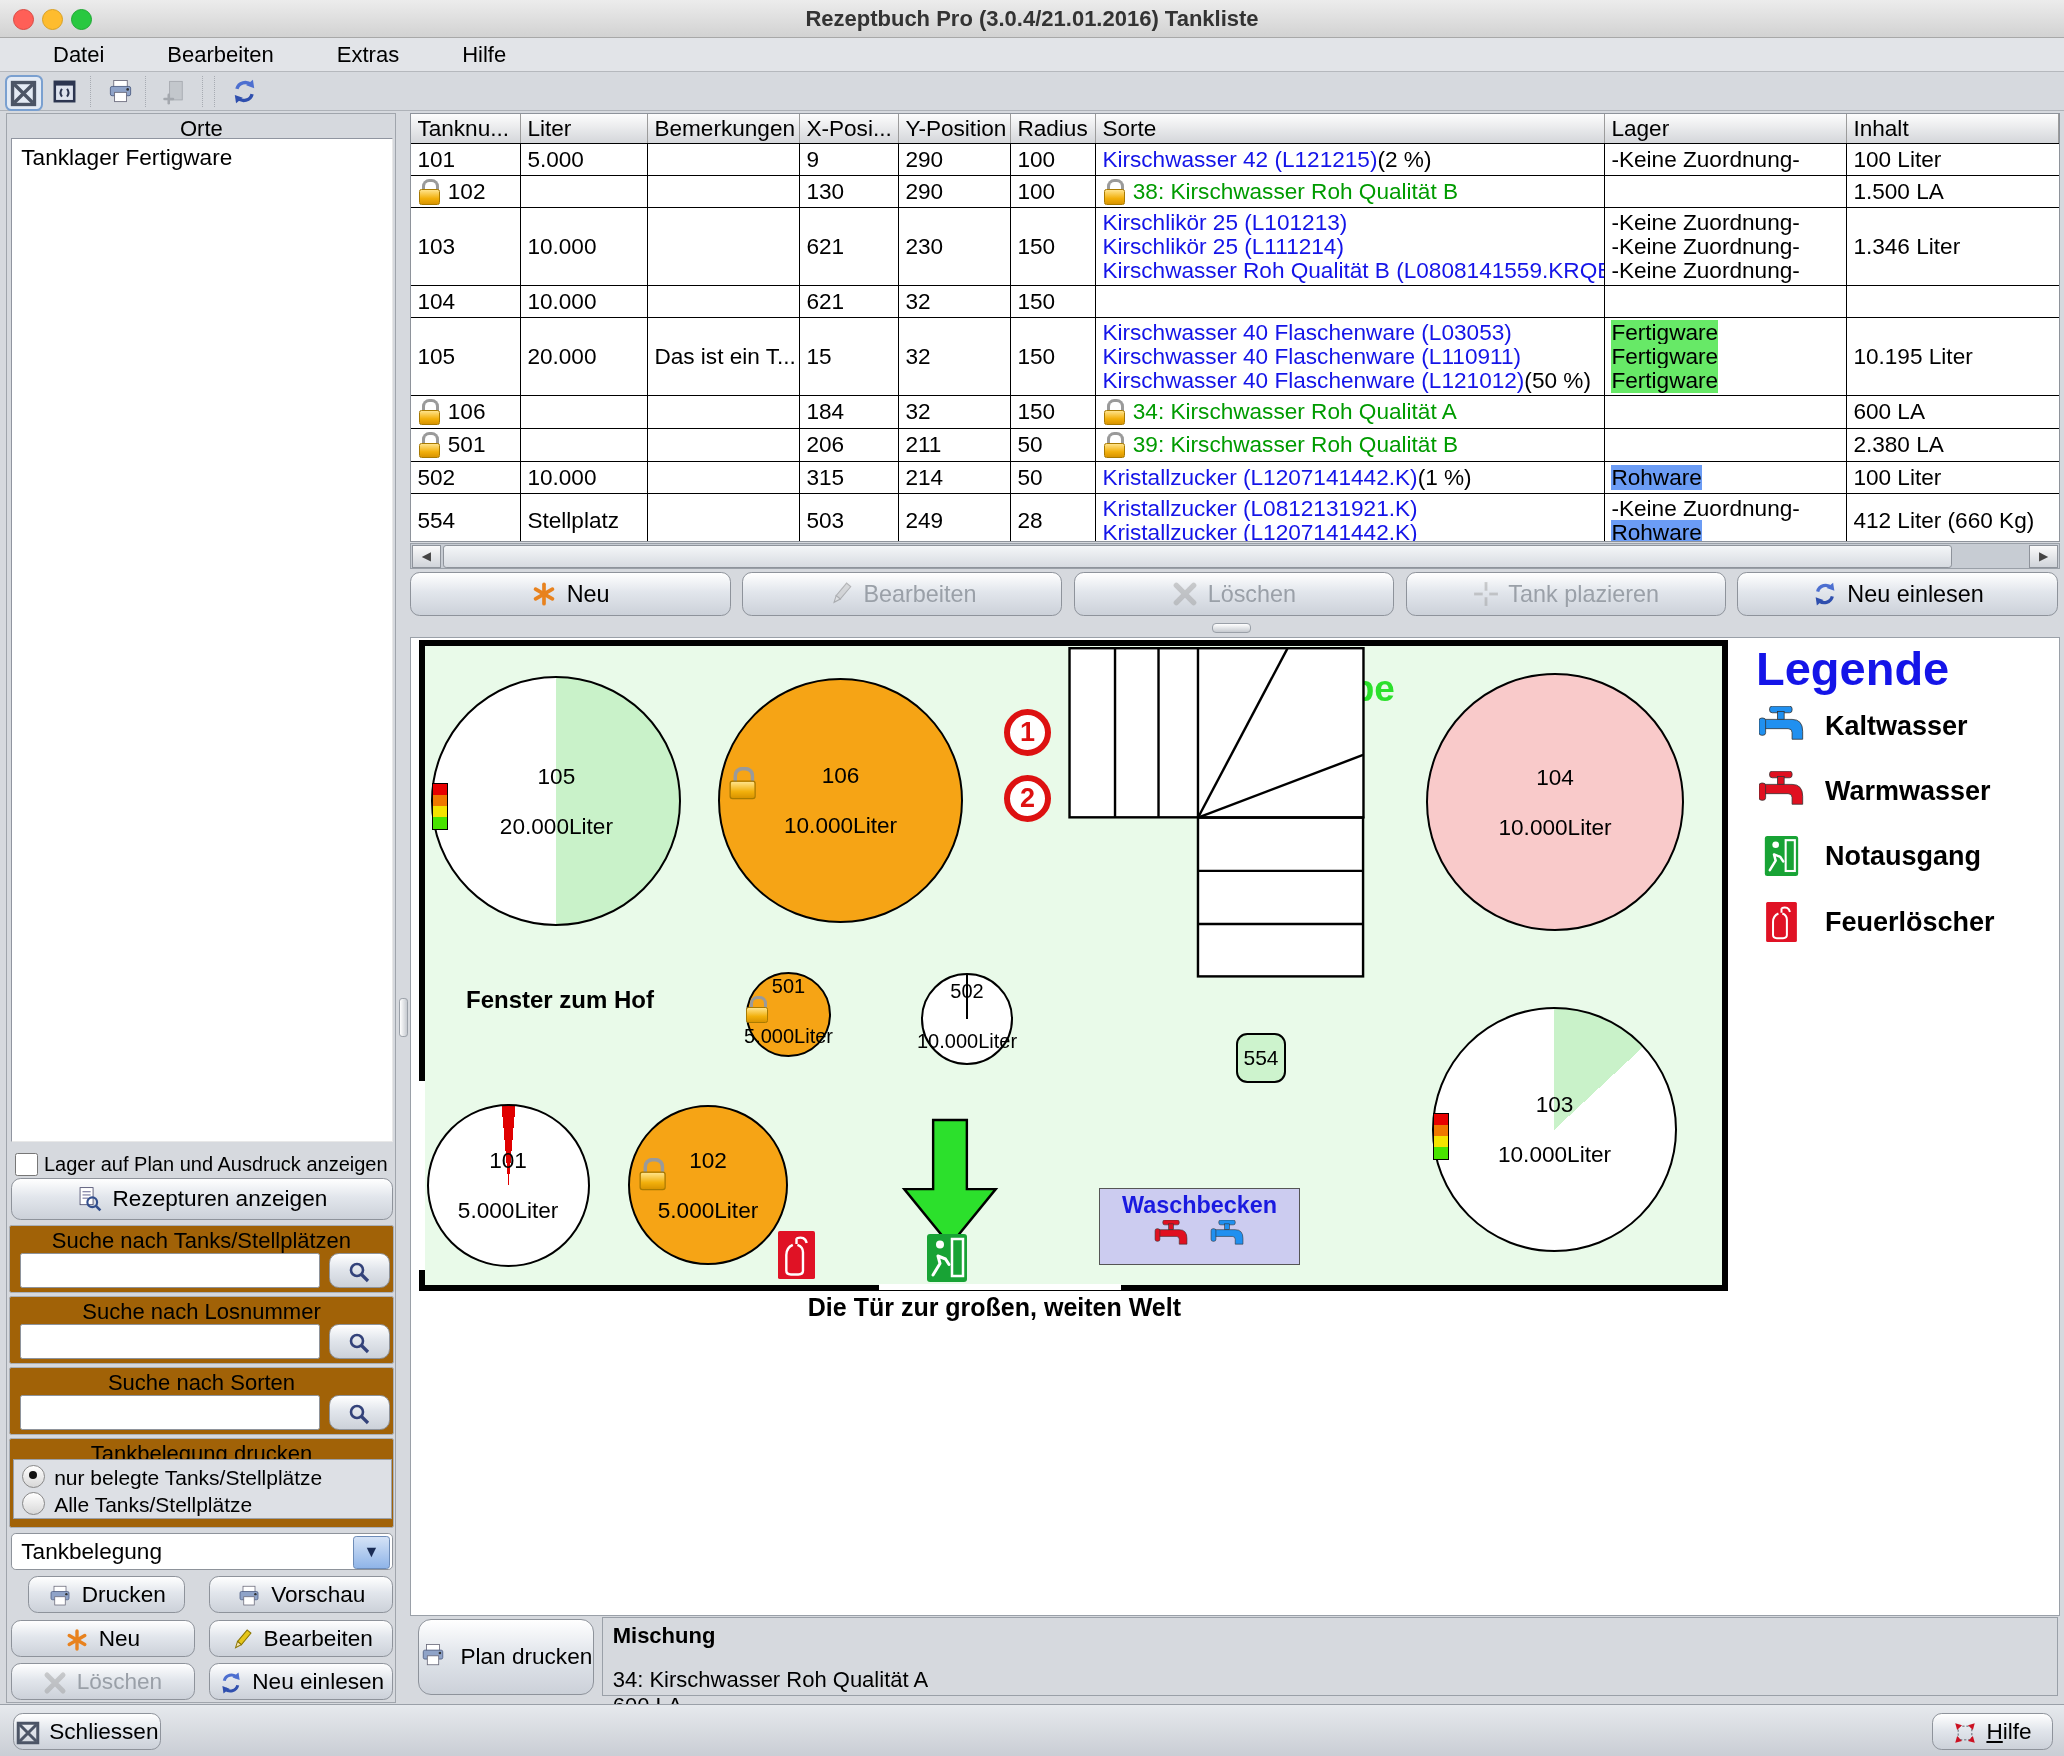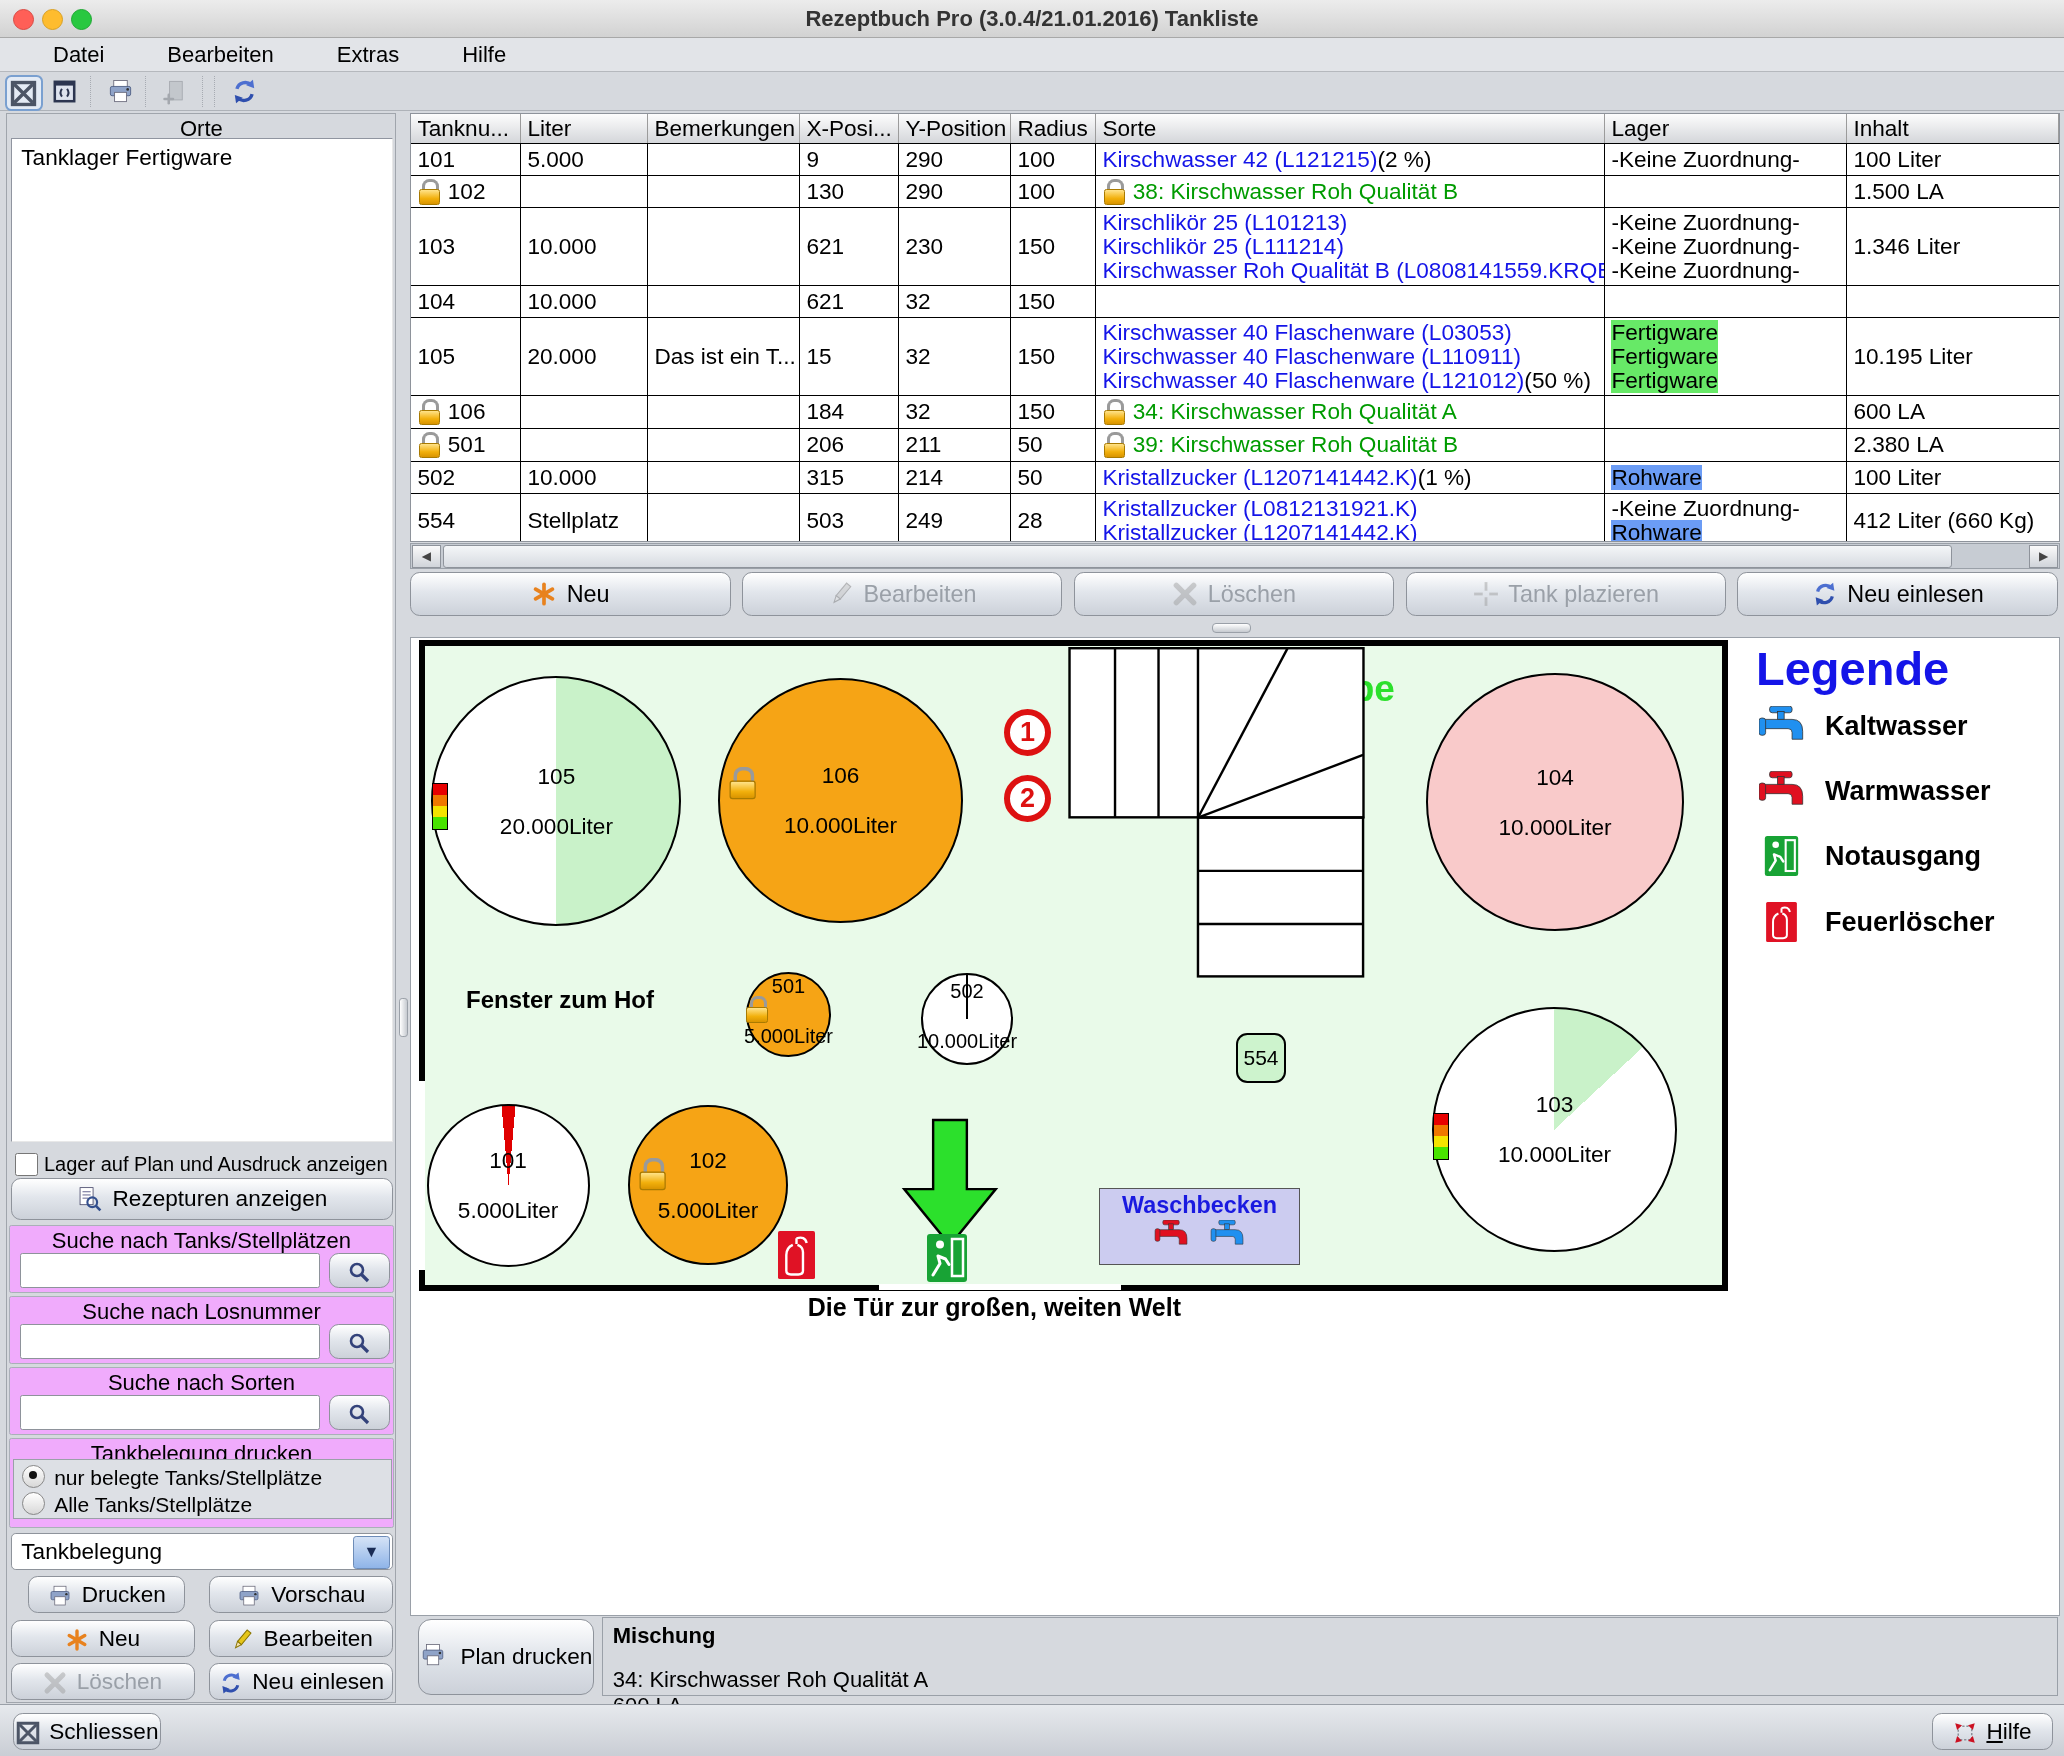--- a/index.html
+++ b/index.html
@@ -28,21 +28,21 @@
   .btn.disabled{color:#9aa0a8;}
   .btn.disabled svg{opacity:.45;filter:grayscale(1);}
   .btn svg{width:26px;height:26px;}
   
   #sidebar{left:6.4px;top:113px;width:390px;height:1590px;background:#d6d9de;border:0.8px solid #a0a5ac;box-sizing:border-box;}
   .sb{position:absolute;box-sizing:border-box;}
   #orte{left:0;top:1.6px;width:100%;text-align:center;font-size:22px;}
   #orte-list{left:3.2px;top:24px;width:382px;height:1004px;background:#fff;border:1.6px solid #9095a0;
              border-right-color:#e8e8e8;border-bottom-color:#e8e8e8;}
   #orte-item{padding:6.4px 9.7px;font-size:22.6px;}
-  .grp{border:0.8px solid #aab0b8;border-radius:2.4px;background:#f0abfc;}
+  .grp{border:0.8px solid #aab0b8;border-radius:2.4px;background:#a16207;}
   .grp-title{text-align:center;font-size:22px;margin-top:2.4px;}
   .sinput{position:absolute;left:9.7px;width:300px;height:35px;background:#fff;border:1.6px solid #8e939b;border-radius:2.4px;font-size:21px;padding:0 6.4px;box-sizing:border-box;font-family:inherit;}
   .sbtn{position:absolute;left:319px;width:61px;height:35px;}
   .cbx{position:absolute;left:6.4px;top:1.6px;width:21px;height:21px;background:#fff;border:1.6px solid #777;border-radius:2.4px;}
   .radio{position:absolute;left:8px;width:21px;height:21px;border-radius:50%;background:linear-gradient(#fff,#d8d8d8);border:1.6px solid #888;}
   .radio.on::after{content:"";position:absolute;left:5.6px;top:5.6px;width:8px;height:8px;border-radius:50%;background:#111;}
   .rlabel{position:absolute;left:40px;font-size:21px;white-space:nowrap;}
   #dropdown{left:3.2px;top:1419px;width:382px;height:37px;background:#fff;border:1.6px solid #8e939b;border-radius:4.8px;display:flex;align-items:center;font-size:22.6px;padding-left:9.7px;}
   #dd-arrow{position:absolute;right:1.6px;top:1.6px;width:35px;height:31px;background:linear-gradient(#d5e3f6,#8fb4e8);border:0.8px solid #6d8cb8;border-radius:3.2px;display:flex;align-items:center;justify-content:center;font-size:16px;color:#1a2c55;}
   

